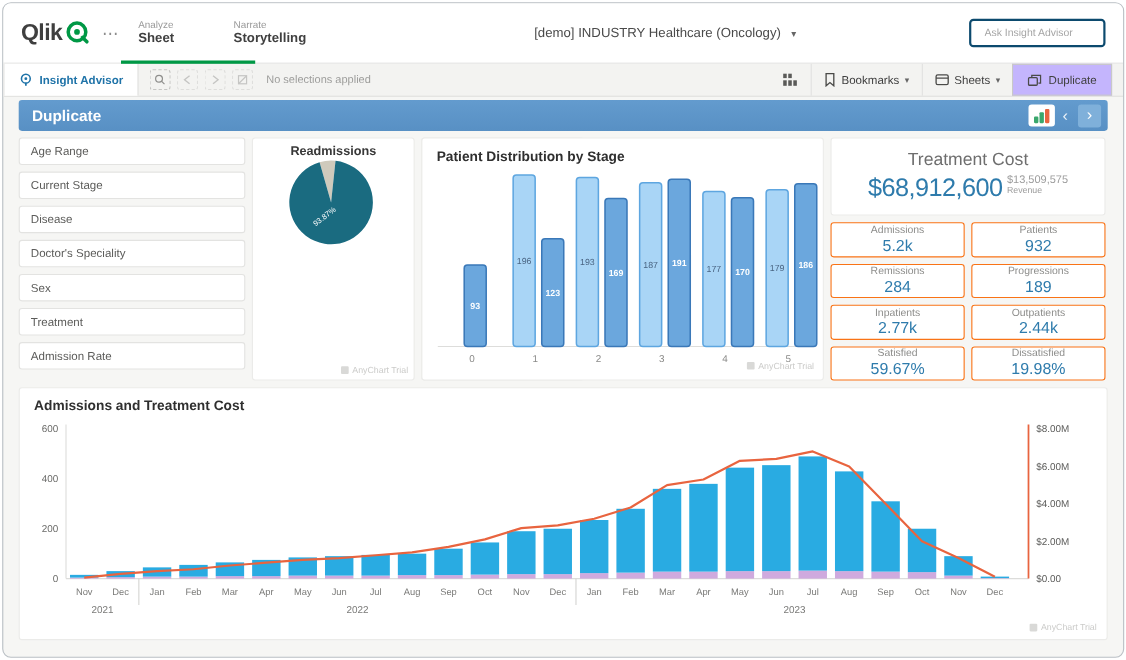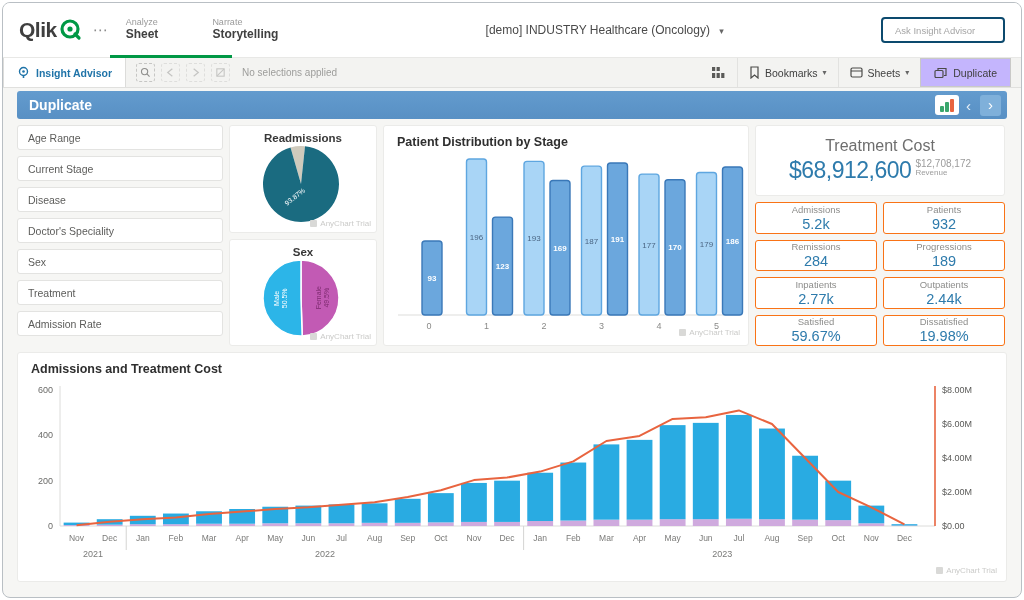--- a/index.html
+++ b/index.html
@@ -54,21 +54,21 @@
   
   .content { padding:6px 14px 8px; }
   .top-grid { display:grid; grid-template-columns:206px 148px 366px 250px; gap:6px; height:221px; }
   .panel { background:#fff; border:1px solid #ebebe9; border-radius:3px; position:relative; }
 
   .filters { display:flex; flex-direction:column; gap:6px; }
   .filter-box { background:#fff; border:1px solid #e3e3e1; border-radius:3px; height:25px;
                 display:flex; align-items:center; padding:0 10px; cursor:pointer; }
   .filter-box span { font-size:10.5px; color:#5c5c5a; }
 
-  .pie-col { display:flex; flex-direction:column; gap:6px; }
+  .pie-col { display:flex; flex-direction:row; gap:6px; }
   .pie-panel { flex:1; }
   .pie-title { text-align:center; font-size:11.5px; font-weight:bold; color:#383838; padding-top:6px; }
 
   .chart-title { font-size:12.5px; font-weight:bold; color:#2f2f2f; padding:9px 0 0 13px; }
 
   .right-col { display:flex; flex-direction:column; gap:6px; }
   .tc-panel { height:71px; display:flex; flex-direction:column; align-items:center; justify-content:center; }
   .tc-title { font-size:16px; color:#6e6e6e; }
   .tc-row { display:flex; align-items:flex-start; margin-top:2px; }
   .tc-value { font-size:23px; color:#2e7bac; letter-spacing:-0.5px; }
@@ -289,21 +289,21 @@
           </svg>
         <span class="wm" style="right:8px;bottom:8px;">AnyChart Trial</span>
       </div>
 
       <div class="right-col">
         <div class="panel tc-panel">
           <div class="tc-title">Treatment Cost</div>
           <div class="tc-row">
             <span class="tc-value">$68,912,600</span>
             <span class="tc-side">
-              <div class="tc-sub">$12,708,172</div>
+              <div class="tc-sub">$13,509,575</div>
               <div class="tc-sublab">Revenue</div>
             </span>
           </div>
         </div>
         <div class="kpi-grid">
           <div class="kpi-tile">
               <span class="kpi-label">Admissions</span>
               <span class="kpi-value">5.2k</span>
             </div>
           <div class="kpi-tile">

